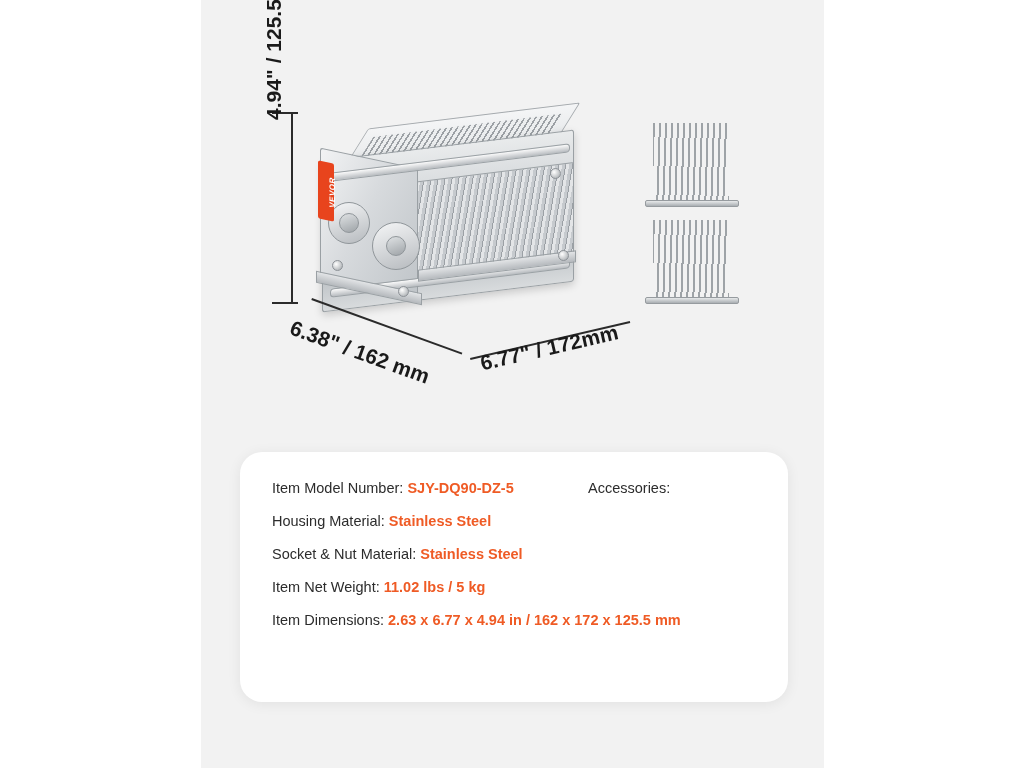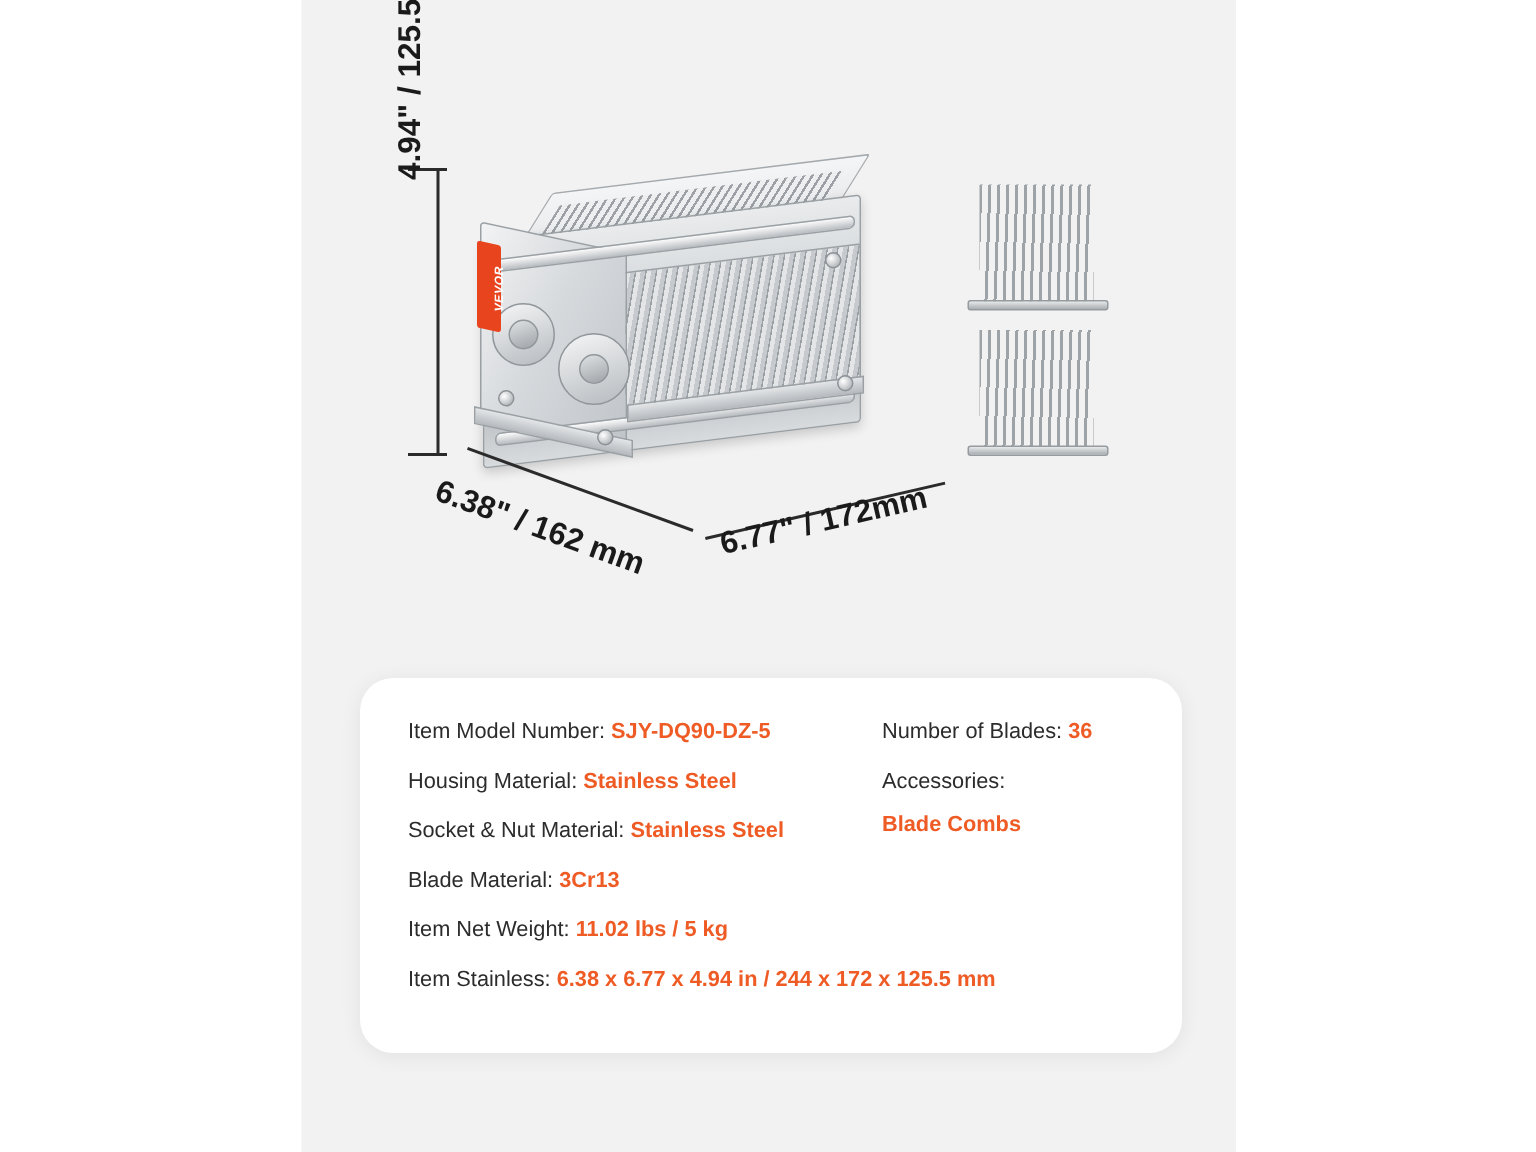--- a/index.html
+++ b/index.html
@@ -319,38 +319,29 @@
       </div>
       <div class="spec-row">
         <span>Housing Material:</span>
         <span class="val">Stainless Steel</span>
       </div>
       <div class="spec-row">
         <span>Socket &amp; Nut Material:</span>
         <span class="val">Stainless Steel</span>
       </div>
       <div class="spec-row">
-        <span>Blade Material:</span>
-        <span class="val">3Cr13</span>
-      </div>
-      <div class="spec-row">
         <span>Item Net Weight:</span>
         <span class="val">11.02 lbs / 5 kg</span>
       </div>
       <div class="spec-row">
-        <span>Item Stainless:</span>
-        <span class="val">6.38 x 6.77 x 4.94 in / 244 x 172 x 125.5 mm</span>
+        <span>Item Dimensions:</span>
+        <span class="val">2.63 x 6.77 x 4.94 in / 162 x 172 x 125.5 mm</span>
       </div>
     </div>
 
     <div class="spec-col right">
       <div class="spec-row">
-        <span>Number of Blades:</span>
-        <span class="val">36</span>
-      </div>
-      <div class="spec-row">
         <span>Accessories:</span>
-        <span class="val block">Blade Combs</span>
       </div>
     </div>
 
   </div>
 </div>
 
 </body></html>

